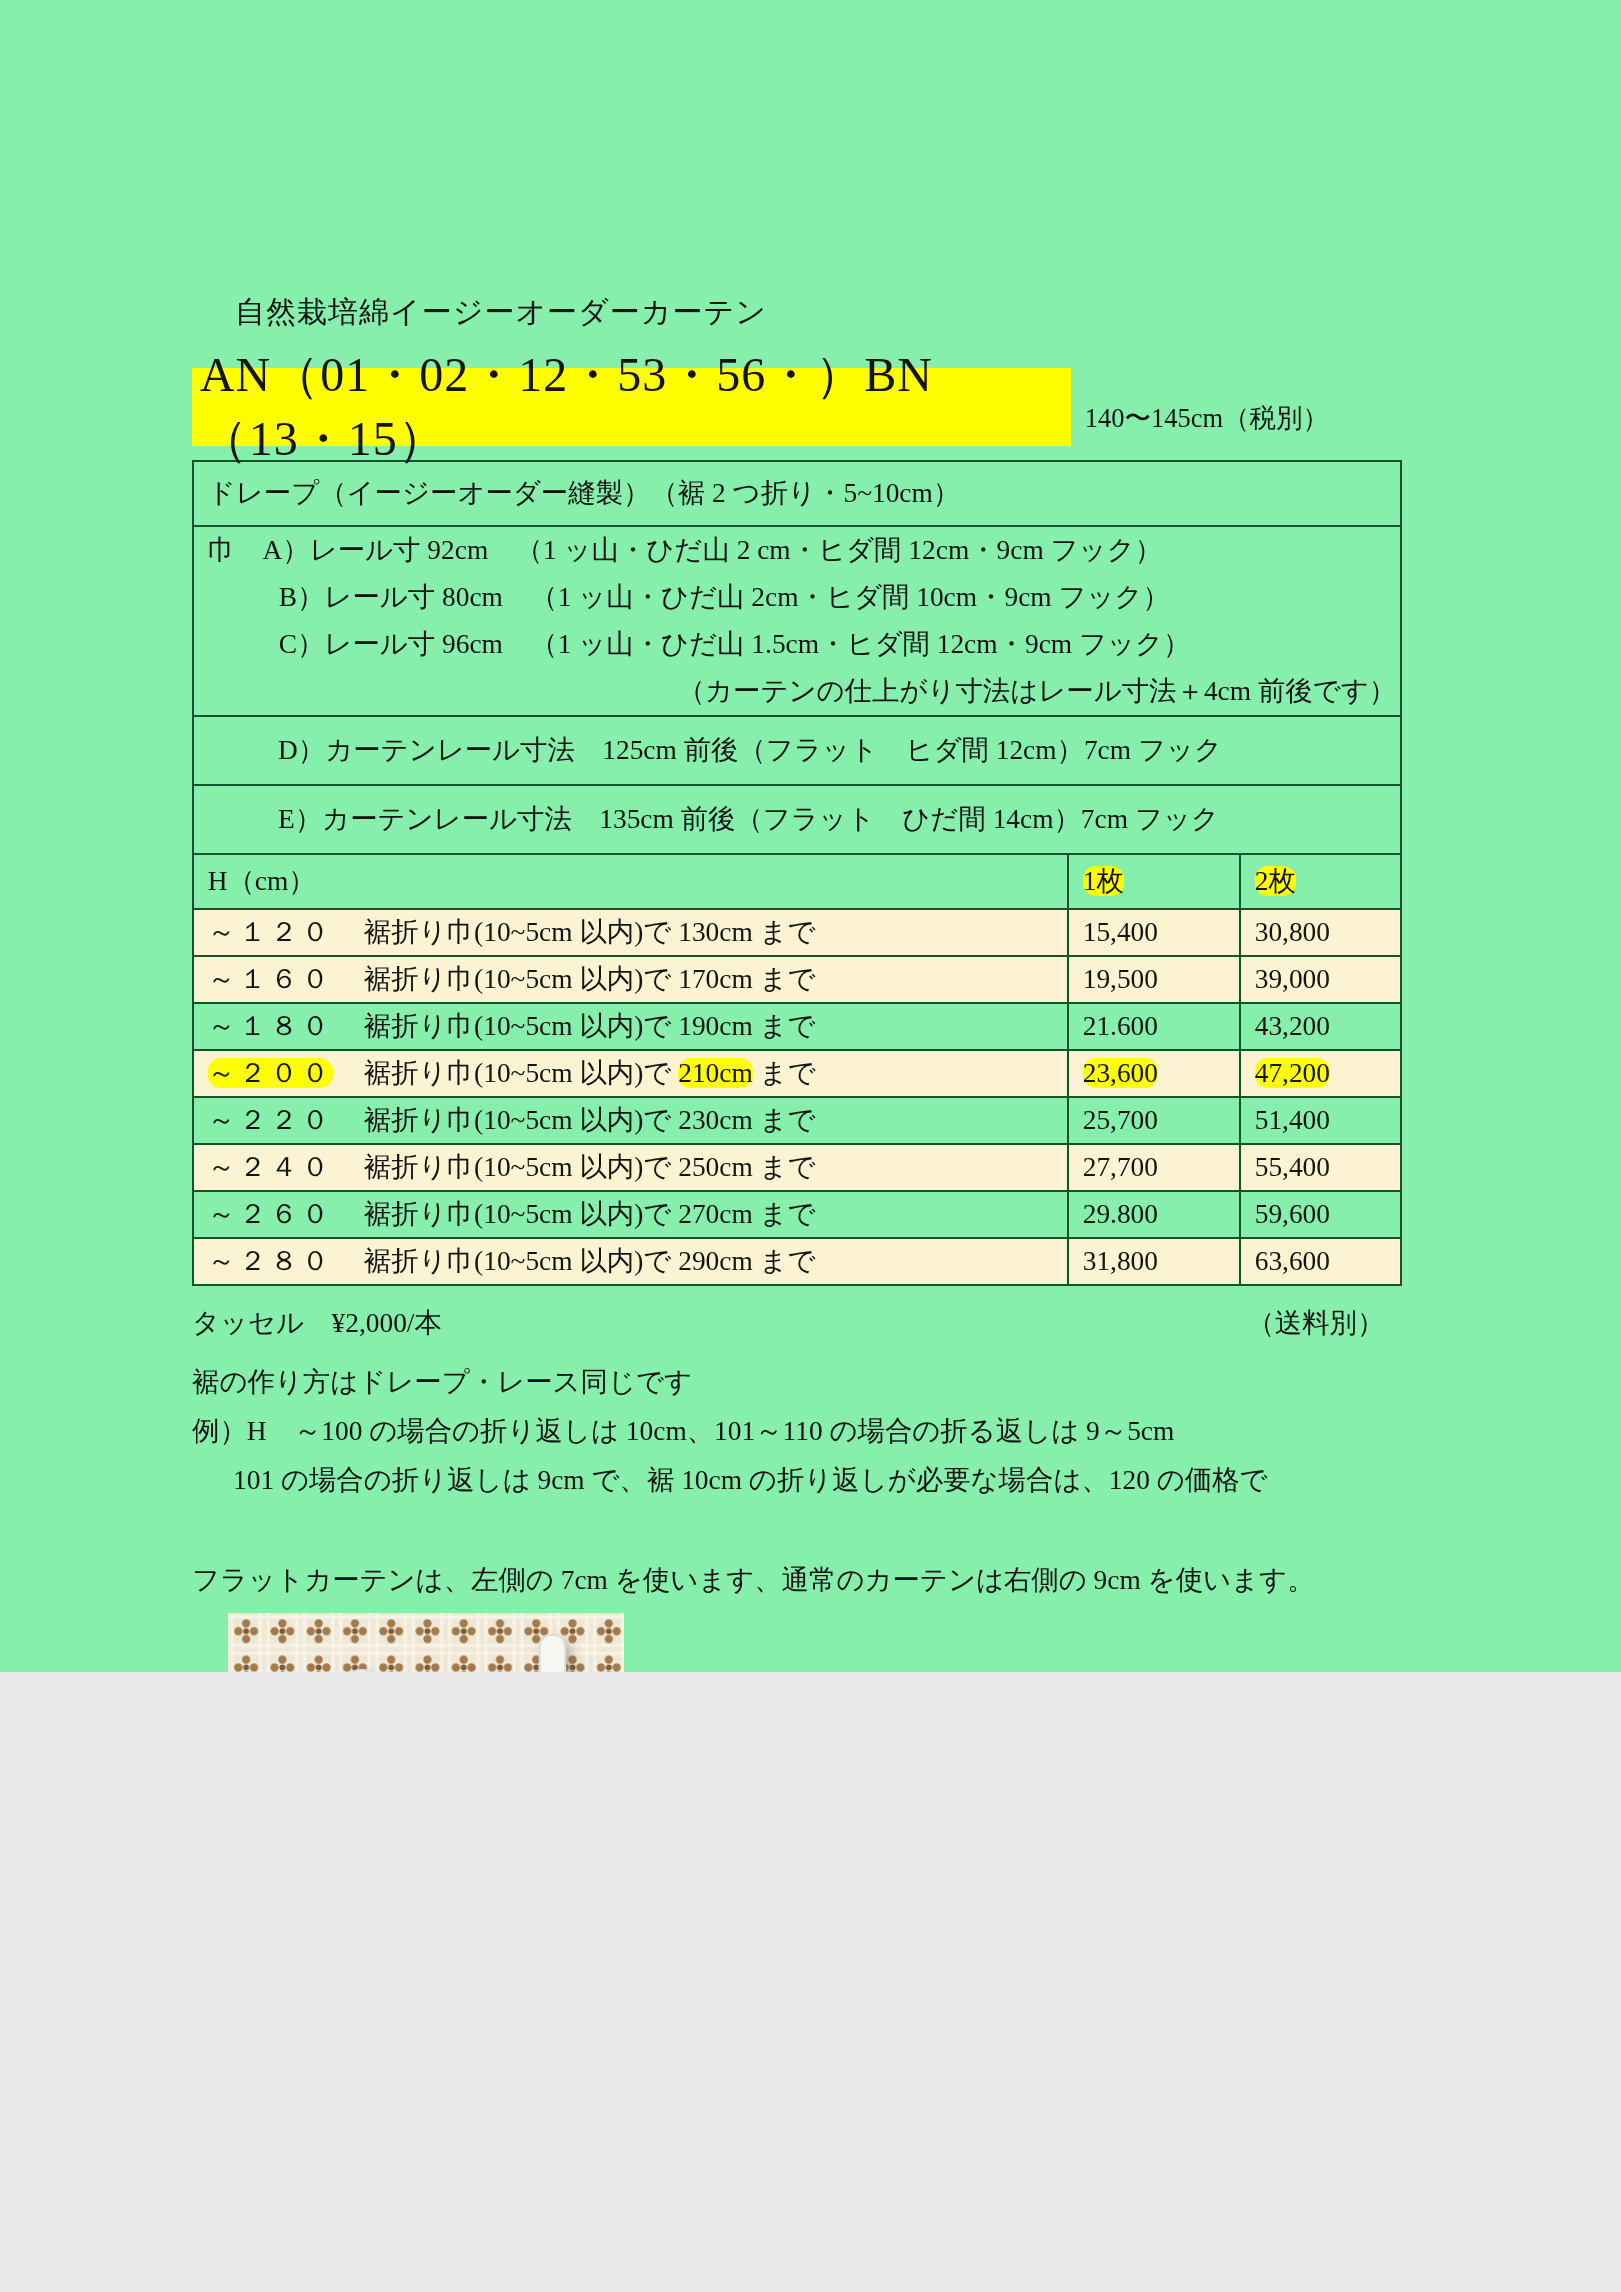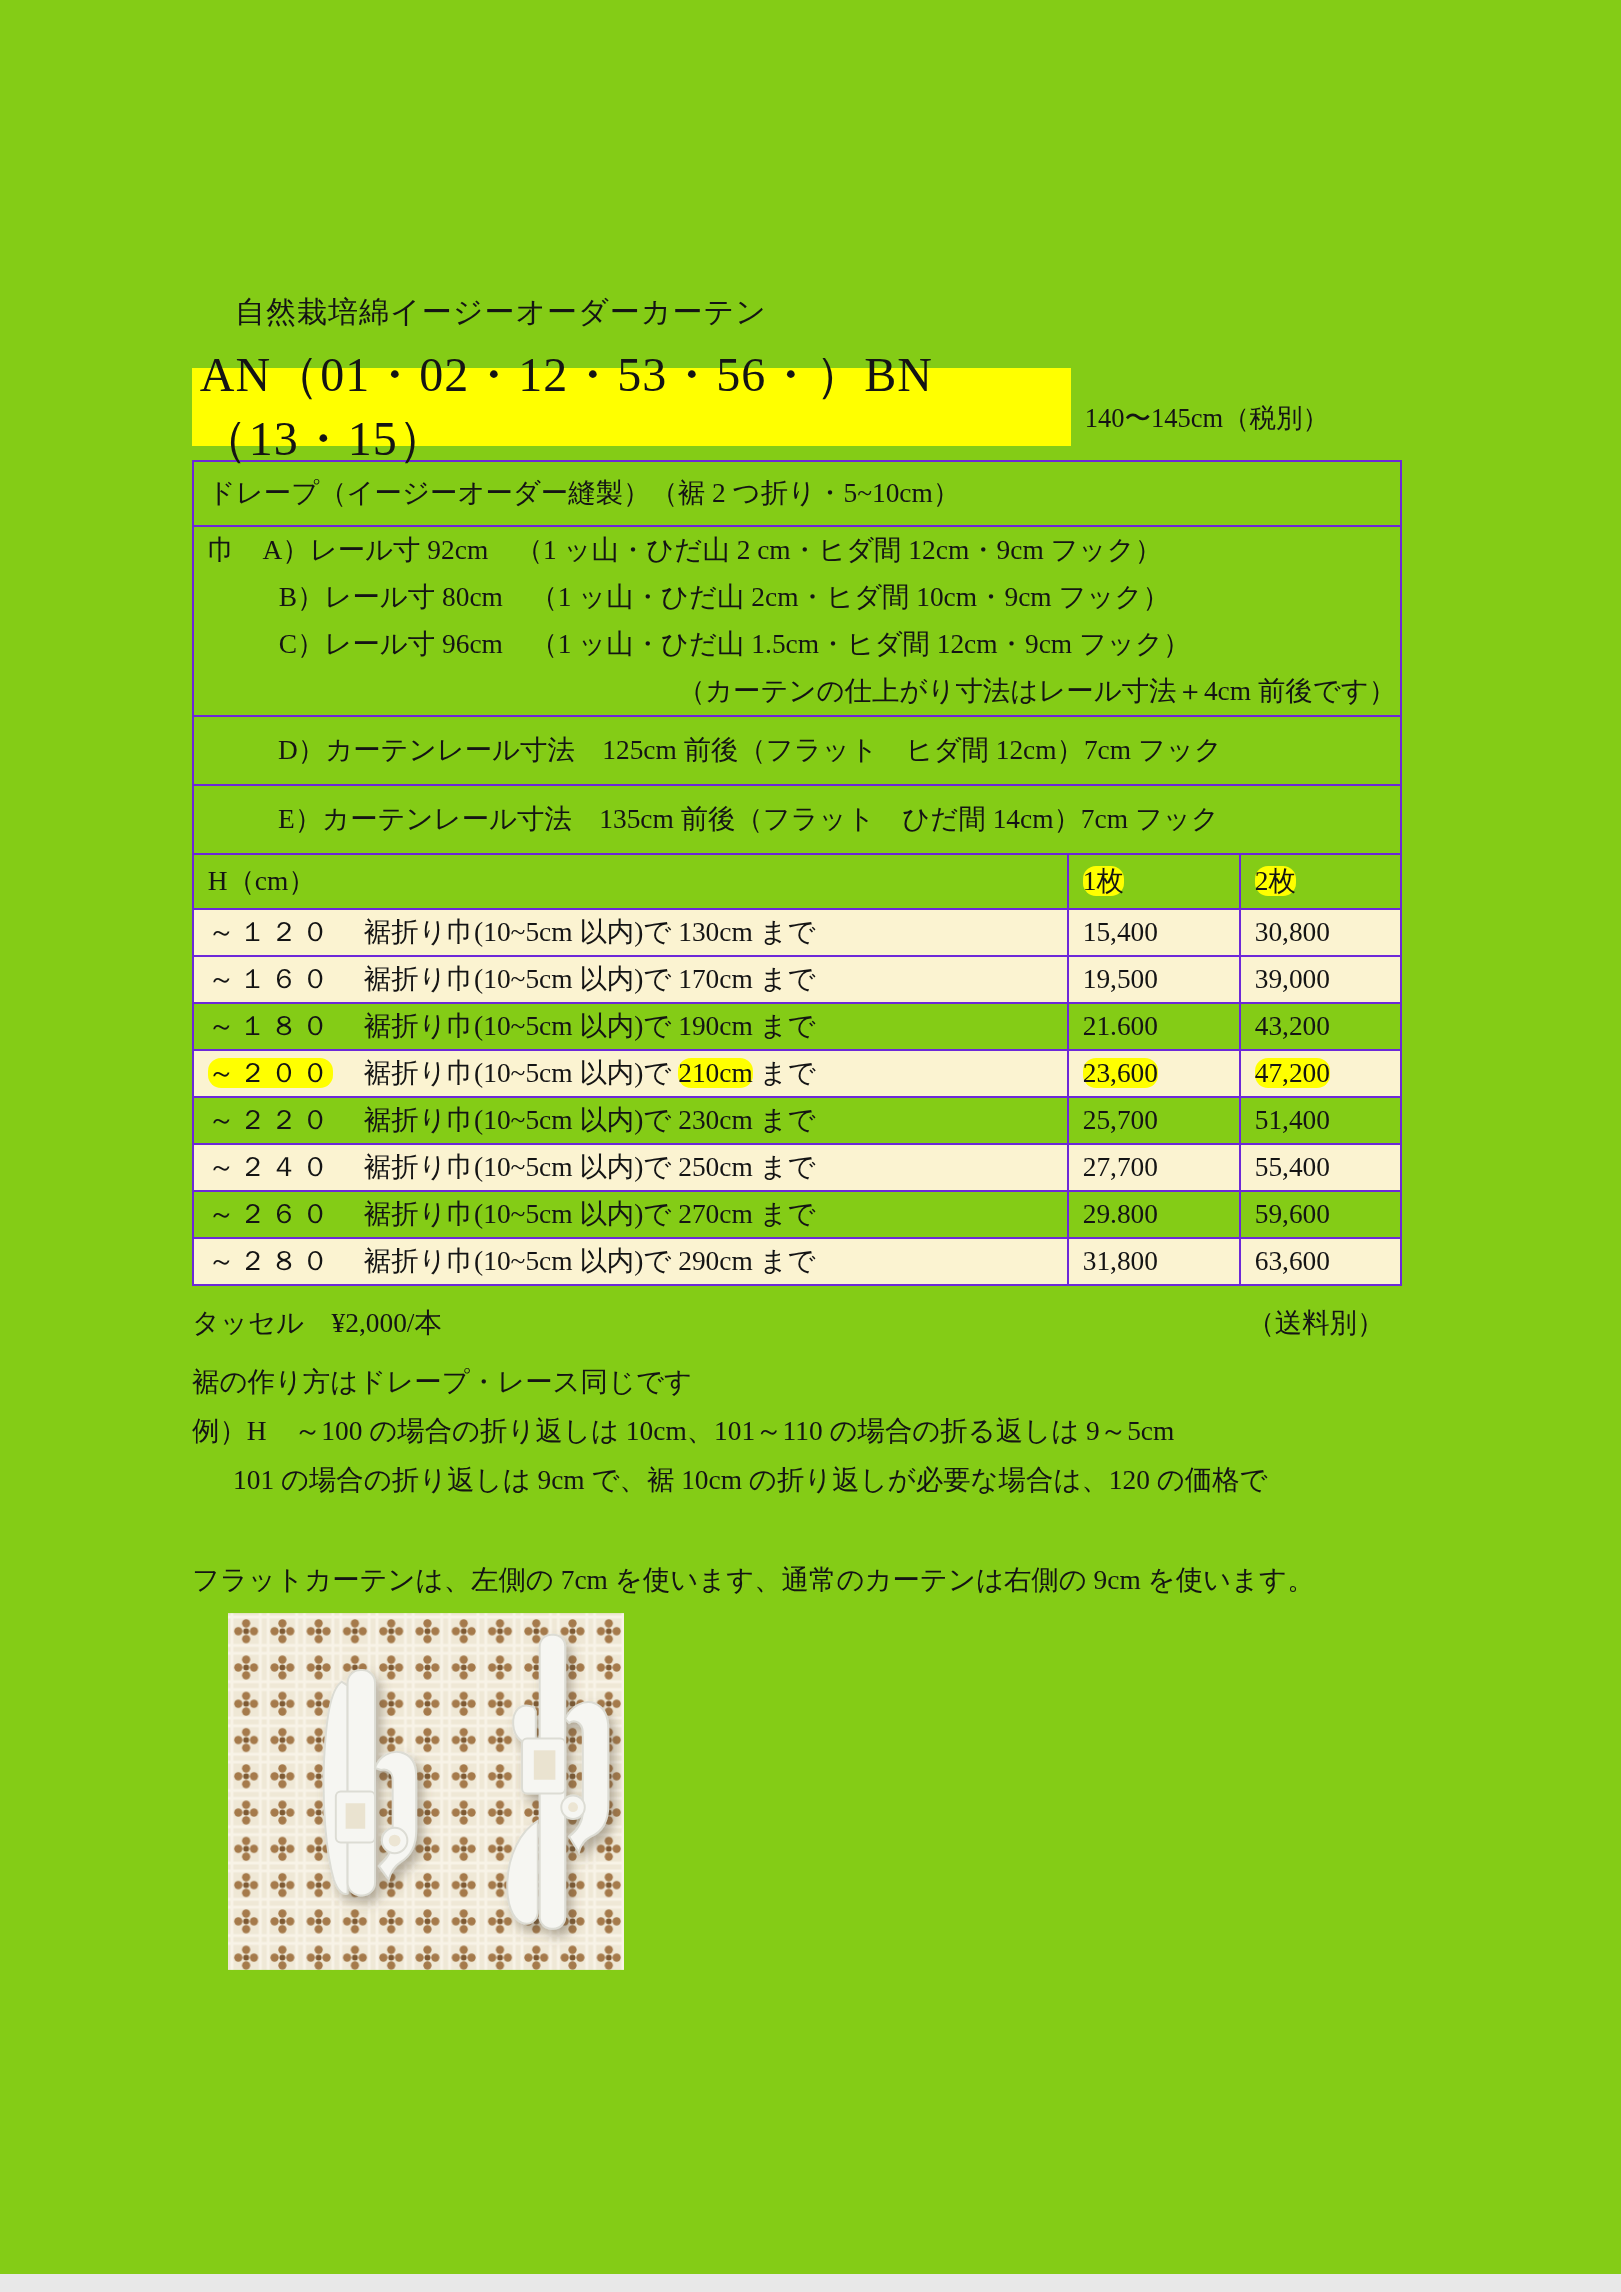--- a/index.html
+++ b/index.html
@@ -1,19 +1,19 @@
 <!DOCTYPE html>
 <html lang="ja"><head>
 <meta charset="utf-8">
 <style>
   html,body { margin:0; padding:0; background:#e8e8e8; }
   .page {
     position:relative;
-    width:1621px; height:2274px;
-    background:#84cc16;
+    width:1621px; height:1672px;
+    background:#86efac;
     font-family:"Liberation Serif","DejaVu Serif",serif;
     color:#141414;
     margin:0 auto;
     overflow:hidden;
   }
   .content { position:absolute; left:192px; top:290px; width:1208px; }
 
   .title { font-size:30px; line-height:43px; margin-left:43px; letter-spacing:1px; }
 
   .band-row { display:flex; align-items:flex-end; margin-top:35px; }
@@ -27,21 +27,21 @@
   }
   .width-note { font-size:26.5px; margin-left:13.7px; padding-bottom:9.8px; }
 
   table.main {
     border-collapse:collapse;
     margin-top:13.7px;
     width:1208px;
     table-layout:fixed;
   }
   table.main td {
-    border:2px solid #6d28d9;
+    border:2px solid #14532d;
     font-size:27.4px;
     padding:0 3.9px 0 13.7px;
     vertical-align:middle;
     overflow:hidden;
     white-space:nowrap;
   }
   tr.r-drape td { height:63px; }
   td.spec-block { padding-top:5.9px; padding-bottom:5.9px; }
   .spec-line { line-height:47px; }
   .spec-line .kan { margin-right:27.4px; }

